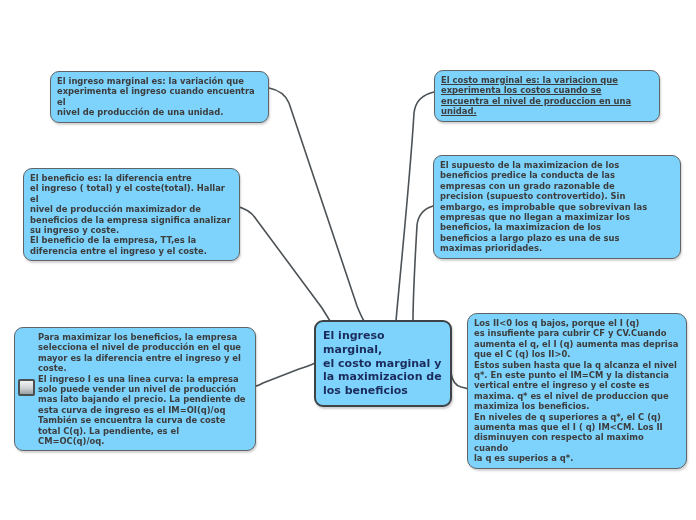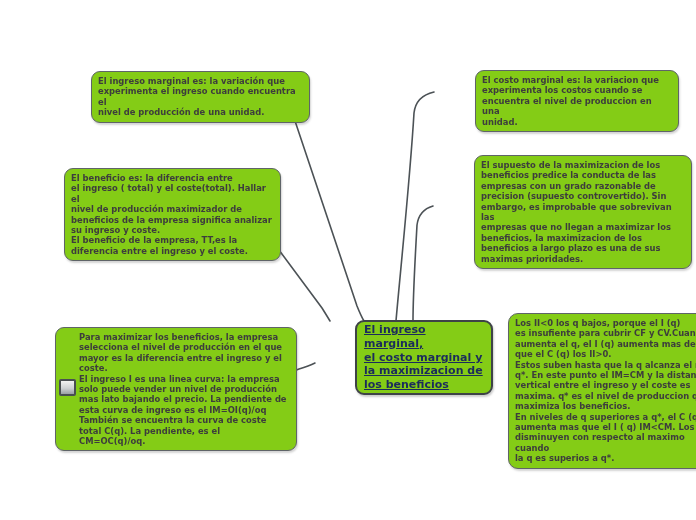--- a/index.html
+++ b/index.html
@@ -5,40 +5,39 @@
   html,body{margin:0;padding:0;}
   body{
     width:696px;height:520px;position:relative;background:#ffffff;
     font-family:"DejaVu Sans","Liberation Sans",sans-serif;
     overflow:hidden;
   }
   #canvas{position:absolute;inset:0;width:696px;height:520px;}
   svg.connectors{position:absolute;left:0;top:0;width:696px;height:520px;}
   svg.connectors path{fill:none;stroke:#4c5256;stroke-width:1.6;stroke-linecap:round;}
   .node{
-    position:absolute;box-sizing:border-box;background:#84cc16;
+    position:absolute;box-sizing:border-box;background:#7dd3fc;
     border:1.6px solid #5f6468;border-radius:9px;
     box-shadow:1px 2px 2px rgba(60,60,60,0.22);
     padding:4px 6px;
-    color:#3d3d3d;font-weight:bold;font-size:8.4px;line-height:10.4px;margin-left:41px;
+    color:#3d3d3d;font-weight:bold;font-size:8.4px;line-height:10.4px;
   }
   .ntext{white-space:pre-line;display:block;}
   .n1{left:50px;top:71px;width:219px;min-height:41px;}
-  .n2{left:434px;top:70px;width:204px;min-height:47px;}
+  .n2{left:434px;top:70px;width:226px;min-height:47px;text-decoration:underline;}
   .n3{left:23px;top:168px;width:217px;min-height:77px;}
-  .n4{left:433px;top:155px;width:218px;min-height:98px;}
+  .n4{left:433px;top:155px;width:248px;min-height:98px;}
   .n5{left:14px;top:327px;width:242px;min-height:113px;padding-left:23px;}
   .n6{left:467px;top:313px;width:220px;min-height:139px;border-radius:10px;}
   .root{
     left:314px;top:320px;width:138px;min-height:62px;
     border:2.2px solid #3e4347;border-radius:9px;
     color:#1b2b5c;font-size:11px;line-height:13.8px;
-    padding:1px 7px;
+    padding:7px 7px;
     box-shadow:1px 2px 2px rgba(60,60,60,0.25);
-    text-decoration:underline;
   }
   .attach-icon{
     position:absolute;left:3px;top:51px;width:13px;height:13px;
     background:linear-gradient(180deg,#f2f2f2 0%,#cfd2d4 55%,#9aa0a4 100%);
     border:2px solid #4a4f52;border-radius:2px;
   }
 </style>
 </head>
 <body>
 

